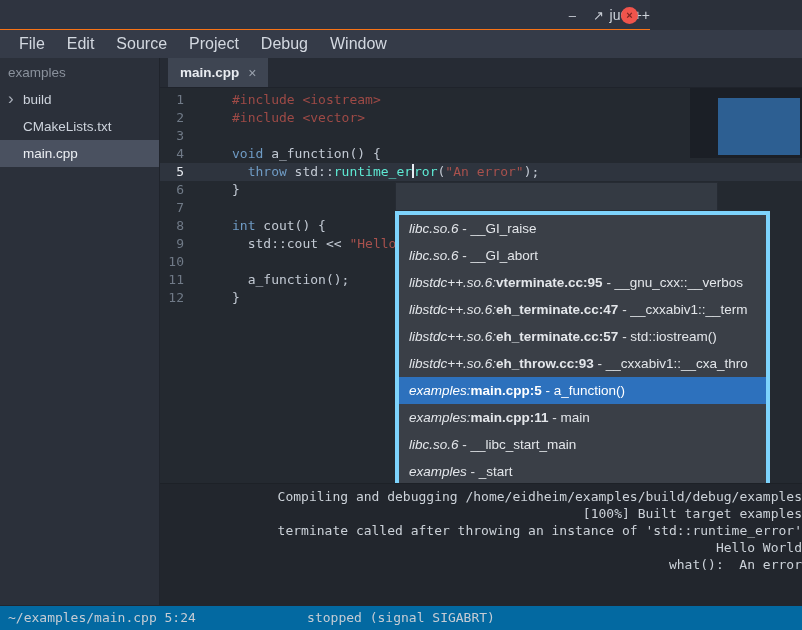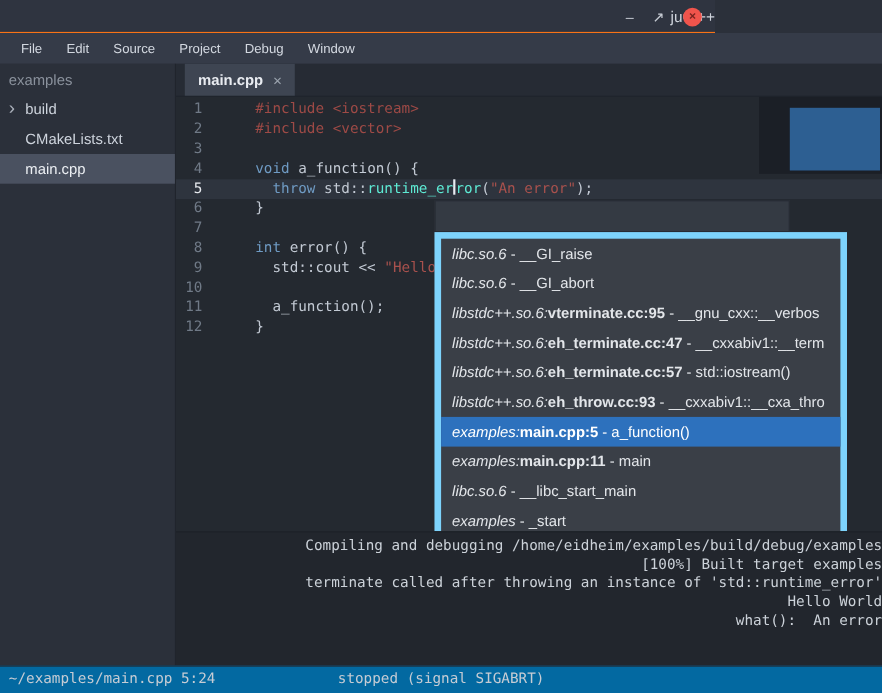--- a/index.html
+++ b/index.html
@@ -12,21 +12,21 @@
             display:flex;align-items:center;justify-content:flex-end;}
   .title{color:#ced3db;font-size:14px;}
   .winbtns{position:absolute;right:12px;top:0;height:30px;display:flex;align-items:center;gap:17px;}
   .btn-min,.btn-restore{color:#c7ccd4;font-size:13px;cursor:default;}
   .btn-close{width:17px;height:17px;border-radius:50%;background:#f0544c;color:#7a2420;
              font-size:11px;line-height:17px;text-align:center;font-weight:bold;}
 
   
   .menubar{position:absolute;left:0;top:30px;width:802px;height:28px;background:#353b48;
            display:flex;align-items:center;padding-left:8px;box-sizing:border-box;}
-  .menu-item{color:#d3d8e0;font-size:12px;padding:0 11px;line-height:28px;}
+  .menu-item{color:#d3d8e0;font-size:16px;padding:0 11px;line-height:28px;}
 
   
   .sidebar{position:absolute;left:0;top:58px;width:160px;height:547px;background:#2b303a;
            border-right:1px solid #20242c;box-sizing:border-box;}
   .sidebar-header{color:#8a919c;font-size:13.5px;padding:7px 8px 6px;}
   .tree-item{height:27px;display:flex;align-items:center;color:#ced4dd;font-size:13.5px;position:relative;}
   .tree-item .chev{position:absolute;left:8px;top:0;line-height:25px;font-size:17px;color:#aab0ba;}
   .tree-item .lbl{padding-left:23px;}
   .tree-item.selected{background:#4a5160;color:#eceff3;}
 
@@ -52,21 +52,21 @@
   .caret{display:inline-block;width:2px;height:14px;background:#e8ecf2;vertical-align:-2px;}
 
   
   .minimap{position:absolute;right:0;top:0;width:112px;height:70px;background:#1b1f26;}
   .minimap .view{position:absolute;left:28px;top:10px;width:82px;height:57px;background:#2d5f92;}
 
   
   .tooltipstrip{position:absolute;left:235px;top:94px;width:323px;height:29px;
                 background:#343a43;border:1px solid #262b33;box-sizing:border-box;}
   .popup{position:absolute;left:235px;top:123px;width:375px;background:#3a3f47;
-         border:6px solid #7dd3fc;box-sizing:border-box;font-family:"Liberation Sans",sans-serif;}
+         border:4px solid #7dd3fc;box-sizing:border-box;font-family:"Liberation Sans",sans-serif;}
   .popup-item{height:27px;line-height:27px;padding:0 10px;color:#e3e6ea;font-size:13.5px;
               white-space:nowrap;overflow:hidden;}
   .popup-item .pfx{font-style:italic;}
   .popup-item .loc{font-weight:bold;}
   .popup-item.selected{background:#2d71bd;color:#ffffff;}
 
   
   .output{position:absolute;left:0;top:425px;width:642px;height:122px;background:#22262d;
           border-top:1px solid #1d2127;box-sizing:border-box;padding:4px 0 0 3px;
           font-family:"DejaVu Sans Mono",monospace;font-size:13px;color:#ccd2d9;}
@@ -129,21 +129,21 @@
 
     <div class="editor">
       <div class="lines" id="code-lines">
           <div class="line"><span class="ln">1</span><span class="code"><span class="pre">#include &lt;iostream&gt;</span></span></div>
           <div class="line"><span class="ln">2</span><span class="code"><span class="pre">#include &lt;vector&gt;</span></span></div>
           <div class="line"><span class="ln">3</span><span class="code"></span></div>
           <div class="line"><span class="ln">4</span><span class="code"><span class="kw">void</span><span class="def"> a_function() {</span></span></div>
           <div class="line cur"><span class="ln">5</span><span class="code"><span class="def">  </span><span class="kw">throw</span><span class="def"> std::</span><span class="type">runtime_er</span><span class="caret"></span><span class="type">ror</span><span class="def">(</span><span class="str">"An error"</span><span class="def">);</span></span></div>
           <div class="line"><span class="ln">6</span><span class="code"><span class="def">}</span></span></div>
           <div class="line"><span class="ln">7</span><span class="code"></span></div>
-          <div class="line"><span class="ln">8</span><span class="code"><span class="kw">int</span><span class="def"> error() {</span></span></div>
+          <div class="line"><span class="ln">8</span><span class="code"><span class="kw">int</span><span class="def"> cout() {</span></span></div>
           <div class="line"><span class="ln">9</span><span class="code"><span class="def">  std::cout &lt;&lt; </span><span class="str">"Hello W</span></span></div>
           <div class="line"><span class="ln">10</span><span class="code"></span></div>
           <div class="line"><span class="ln">11</span><span class="code"><span class="def">  a_function();</span></span></div>
           <div class="line"><span class="ln">12</span><span class="code"><span class="def">}</span></span></div>
         </div>
       <div class="minimap">
         <div class="view"></div>
       </div>
       <div class="tooltipstrip"></div>
       <div class="popup" id="popup">

